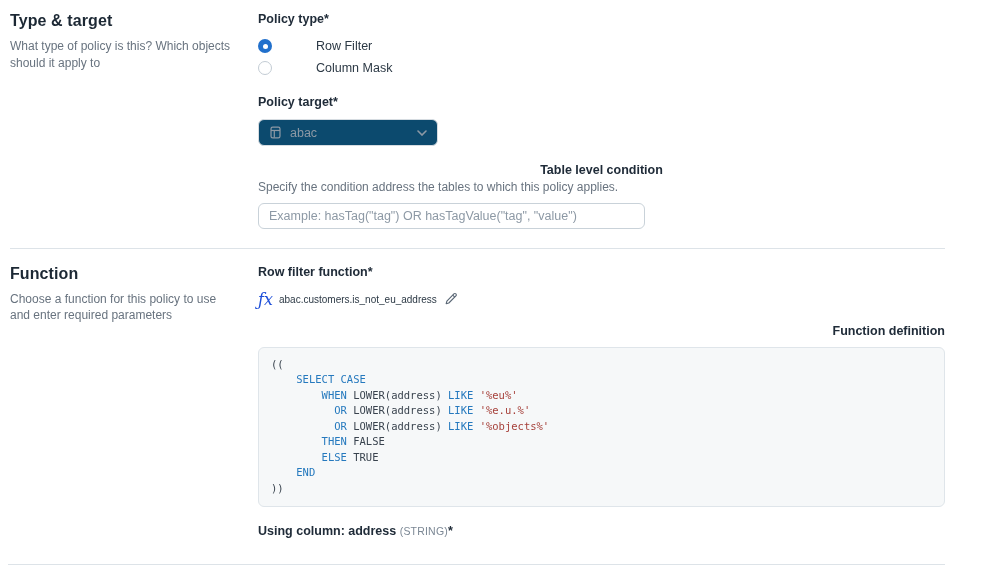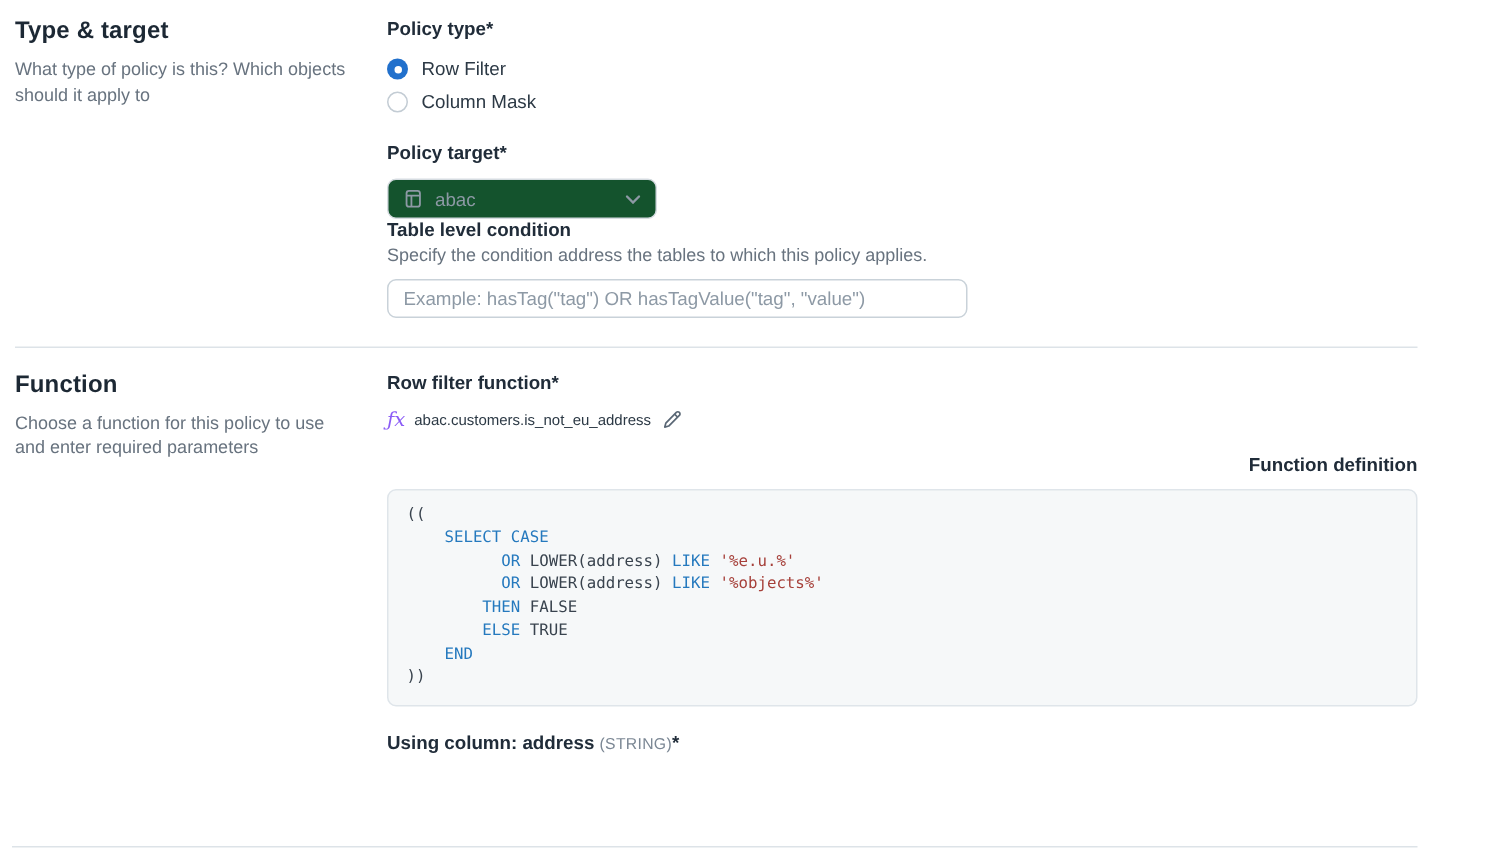--- a/index.html
+++ b/index.html
@@ -17,60 +17,60 @@
   .right-col { width: 687px; flex: 0 0 687px; }
 
   .section-title { font-size: 16px; font-weight: 700; color: #1c2834; letter-spacing: .1px; }
   .section-desc { margin-top: 8px; font-size: 12px; line-height: 1.38; color: #68737f; padding-right: 20px; }
 
   .field-label { font-size: 12.5px; font-weight: 700; color: #202c39; }
   .field-desc { margin-top: 4px; font-size: 12px; line-height: 1.4; color: #68737f; }
 
   
   .radio-group { margin-top: 9px; }
-  .radio-row { display: flex; align-items: center; height: 22px; cursor: pointer; }
+  .radio-row { display: flex; align-items: center; height: 22px; cursor: pointer; gap: 35px; }
   .radio-circle {
     width: 14px; height: 14px; border-radius: 50%;
     border: 1px solid #c3ccd4; background: #ffffff;
     display: inline-flex; align-items: center; justify-content: center;
     flex: 0 0 14px;
   }
   .radio-row.selected .radio-circle { border: none; background: #2170cc; }
   .radio-row.selected .radio-circle::after {
     content: ""; width: 5px; height: 5px; border-radius: 50%; background: #ffffff;
   }
   .radio-label { margin-left: 9px; font-size: 12.5px; color: #2c3945; }
 
   
   .inline-icon { display: inline-block; vertical-align: -2px; margin: 0 2px; }
 
   
   .select-disabled {
     margin-top: 10px; width: 180px; height: 27px;
-    background: #14532d; border: 1px solid #d6dce1; border-radius: 6px;
+    background: #0c4a6e; border: 1px solid #d6dce1; border-radius: 6px;
     display: flex; align-items: center; padding: 0 10px;
     color: #8d99a5; cursor: default;
   }
   .select-disabled .sel-text { margin-left: 8px; font-size: 12.5px; flex: 1; }
 
   
   .text-input {
     margin-top: 7px; width: 387px; height: 26px;
     border: 1px solid #c9d2d9; border-radius: 6px; background: #fff;
     padding: 0 10px; font-size: 12.5px; color: #2c3945;
     font-family: "Liberation Sans", sans-serif; outline: none;
   }
   .text-input::placeholder { color: #8d99a5; opacity: 1; }
 
   .divider { border: none; border-top: 1px solid #dde3e8; margin: 19px 55px 0 0; }
   .bottom-divider { position: absolute; left: 8px; right: 55px; bottom: 2px; border-top: 1px solid #dde3e8; }
 
   
   .fx-row { margin-top: 11px; display: flex; align-items: center; }
-  .fx-glyph { font-family: "DejaVu Serif", serif; font-style: italic; font-size: 13px; color: #8b5cf6; }
+  .fx-glyph { font-family: "DejaVu Serif", serif; font-style: italic; font-size: 16px; color: #1d4ed8; }
   .fx-name { margin-left: 6px; font-size: 10px; color: #2c3945; }
   .pencil-btn { margin-left: 7px; display: inline-flex; cursor: pointer; }
 
   
   .code-block {
     margin-top: 9px; width: 687px;
     background: #f6f8f9; border: 1px solid #dfe5ea; border-radius: 6px;
     padding: 9px 12px 10px 12px;
   }
   .code-line {
@@ -125,21 +125,21 @@
             </svg>
           </span>
         <span class="sel-text">abac</span>
         <span class="chev">
             <svg width="10" height="6" viewBox="0 0 10 6" fill="none" stroke="#8d99a5" stroke-width="1.6" stroke-linecap="round">
               <polyline points="1,1 5,5 9,1"></polyline>
             </svg>
           </span>
       </div>
 
-      <div class="field-label" style="">Table level condition</div>
+      <div class="field-label" style="margin-top:17px;text-align:center;">Table level condition</div>
       <div class="field-desc" style="margin-top:2px;">Specify the condition address the tables to which this policy applies.</div>
       <input class="text-input" type="text" placeholder="Example: hasTag(&quot;tag&quot;) OR hasTagValue(&quot;tag&quot;, &quot;value&quot;)" style="">
     </div>
   </div>
 
   <hr class="divider">
 
   <div class="section" style="margin-top:14px;">
     <div class="left-col">
       <div class="section-title">Function</div>
@@ -158,20 +158,21 @@
               <line x1="10" y1="3.6" x2="12.3" y2="5.9"></line>
             </svg>
           </span>
       </div>
 
       <div class="field-label" style="margin-top:15px;text-align:right;">Function definition</div>
 
       <div class="code-block">
           <div class="code-line"><span class="tok-p">((</span></div>
           <div class="code-line"><span class="tok-p">    </span><span class="tok-kw">SELECT CASE</span></div>
+          <div class="code-line"><span class="tok-p">        </span><span class="tok-kw">WHEN</span><span class="tok-p"> LOWER(address) </span><span class="tok-kw">LIKE</span><span class="tok-p"> </span><span class="tok-str">'%eu%'</span></div>
           <div class="code-line"><span class="tok-p">          </span><span class="tok-kw">OR</span><span class="tok-p"> LOWER(address) </span><span class="tok-kw">LIKE</span><span class="tok-p"> </span><span class="tok-str">'%e.u.%'</span></div>
           <div class="code-line"><span class="tok-p">          </span><span class="tok-kw">OR</span><span class="tok-p"> LOWER(address) </span><span class="tok-kw">LIKE</span><span class="tok-p"> </span><span class="tok-str">'%objects%'</span></div>
           <div class="code-line"><span class="tok-p">        </span><span class="tok-kw">THEN</span><span class="tok-p"> FALSE</span></div>
           <div class="code-line"><span class="tok-p">        </span><span class="tok-kw">ELSE</span><span class="tok-p"> TRUE</span></div>
           <div class="code-line"><span class="tok-p">    </span><span class="tok-kw">END</span></div>
           <div class="code-line"><span class="tok-p">))</span></div>
         </div>
 
       <div class="using-line">
         <span class="using-bold">Using column: address </span><span class="using-type">(STRING)</span><span class="using-req">*</span>

